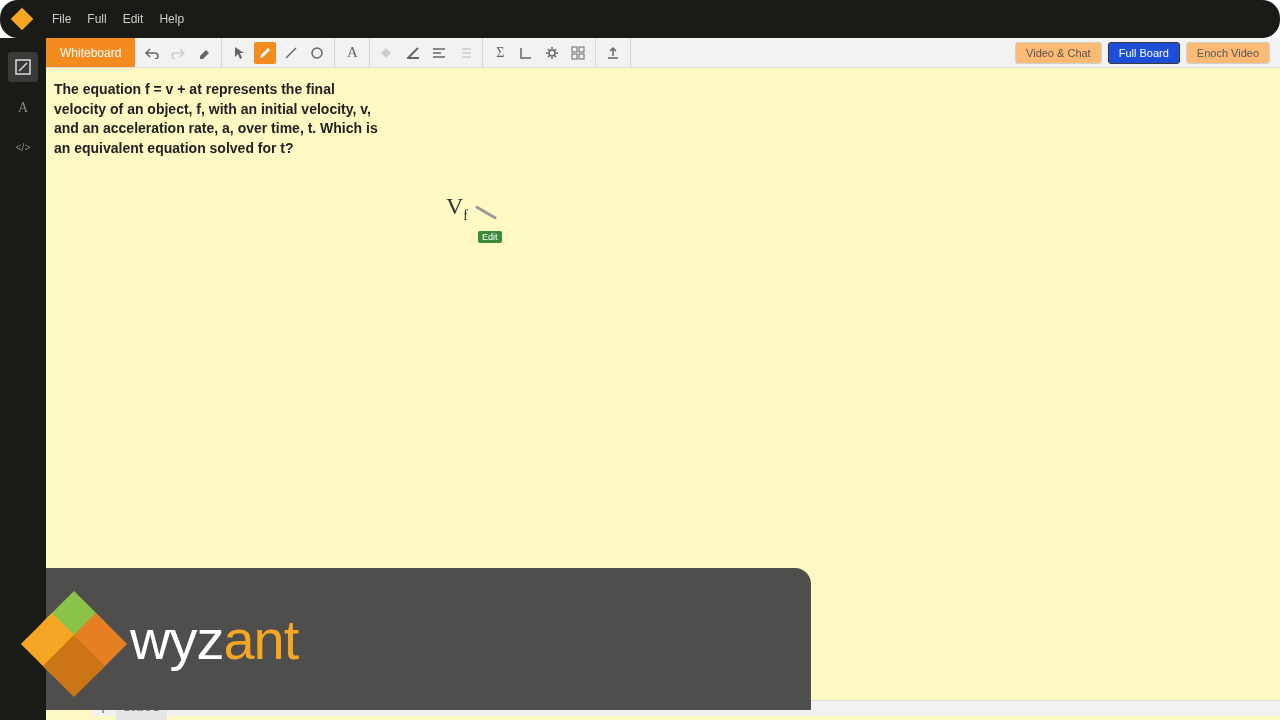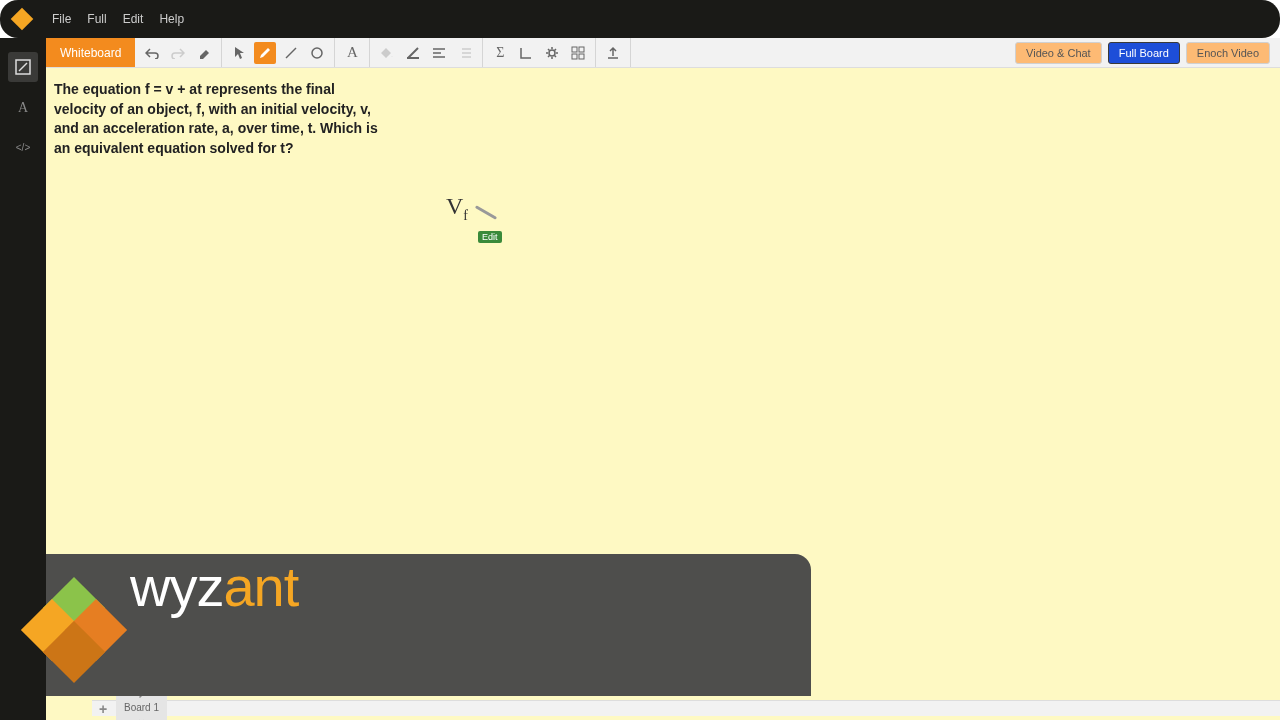--- a/index.html
+++ b/index.html
@@ -34,21 +34,21 @@
 .drawing { position: absolute; left: 400px; top: 125px; }
 .vf-text { font-family: 'Times New Roman', serif; font-size: 24px; color: #333; }
 .vf-text sub { font-size: 14px; }
 .pencil-trail { position: absolute; left: 28px; top: 18px; width: 24px; height: 3px; background: #999; transform: rotate(30deg); border-radius: 2px; }
 .user-badge { position: absolute; left: 32px; top: 38px; background: #3a8a3a; color: #fff; font-size: 9px; padding: 1px 4px; border-radius: 2px; }
 
 .bottom-bar { position: absolute; bottom: 4px; left: 46px; right: 0; height: 16px; background: #f2f2f2; border-top: 1px solid #ddd; display: flex; align-items: center; padding: 0 4px; gap: 6px; }
 .add-board { width: 14px; height: 14px; display: flex; align-items: center; justify-content: center; color: #888; font-size: 14px; cursor: pointer; font-weight: bold; }
 .board-tab { font-size: 10px; color: #666; background: #e5e5e5; padding: 1px 8px; border-radius: 2px; cursor: pointer; display: flex; align-items: center; gap: 4px; flex-direction: column; }
 
-.overlay-banner { position: absolute; left: 46px; bottom: 24px; width: 765px; height: 142px; background: #4e4e4c; border-top-right-radius: 16px; display: flex; padding-left: 0; overflow: visible; }
+.overlay-banner { position: absolute; left: 46px; bottom: 10px; width: 765px; height: 142px; background: #4e4e4c; border-top-right-radius: 16px; display: flex; align-items: center; padding-left: 0; overflow: visible; }
 .banner-logo { position: absolute; left: -16px; top: 32px; width: 86px; height: 86px; }
 .banner-logo-shape { position: relative; width: 100%; height: 100%; }
 .diamond { position: absolute; width: 44px; height: 44px; transform: rotate(45deg); }
 .diamond.d1 { background: #8bc34a; left: 22px; top: 0; }
 .diamond.d2 { background: #f5a623; left: 0; top: 22px; }
 .diamond.d3 { background: #e67e22; left: 44px; top: 22px; }
 .diamond.d4 { background: #cc7516; left: 22px; top: 44px; }
 .banner-text { margin-left: 84px; display: flex; align-items: baseline; gap: 16px; }
 .brand { font-size: 56px; font-weight: 400; letter-spacing: -1px; }
 .brand-wyz { color: #fff; }

